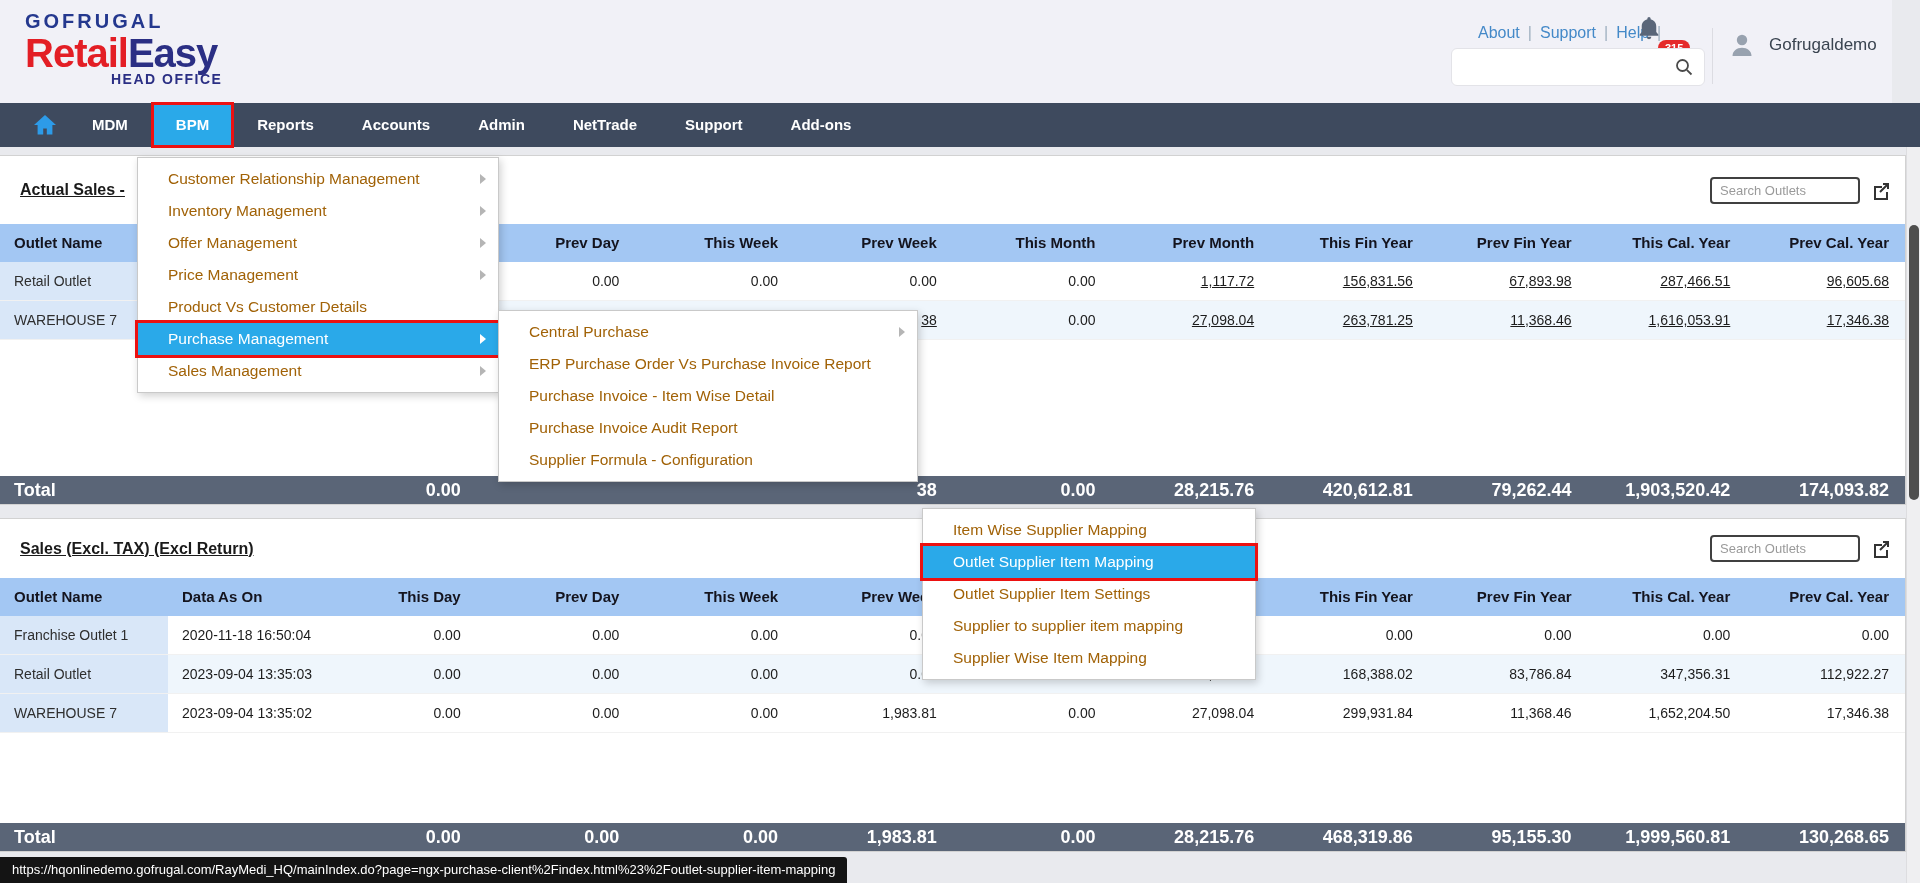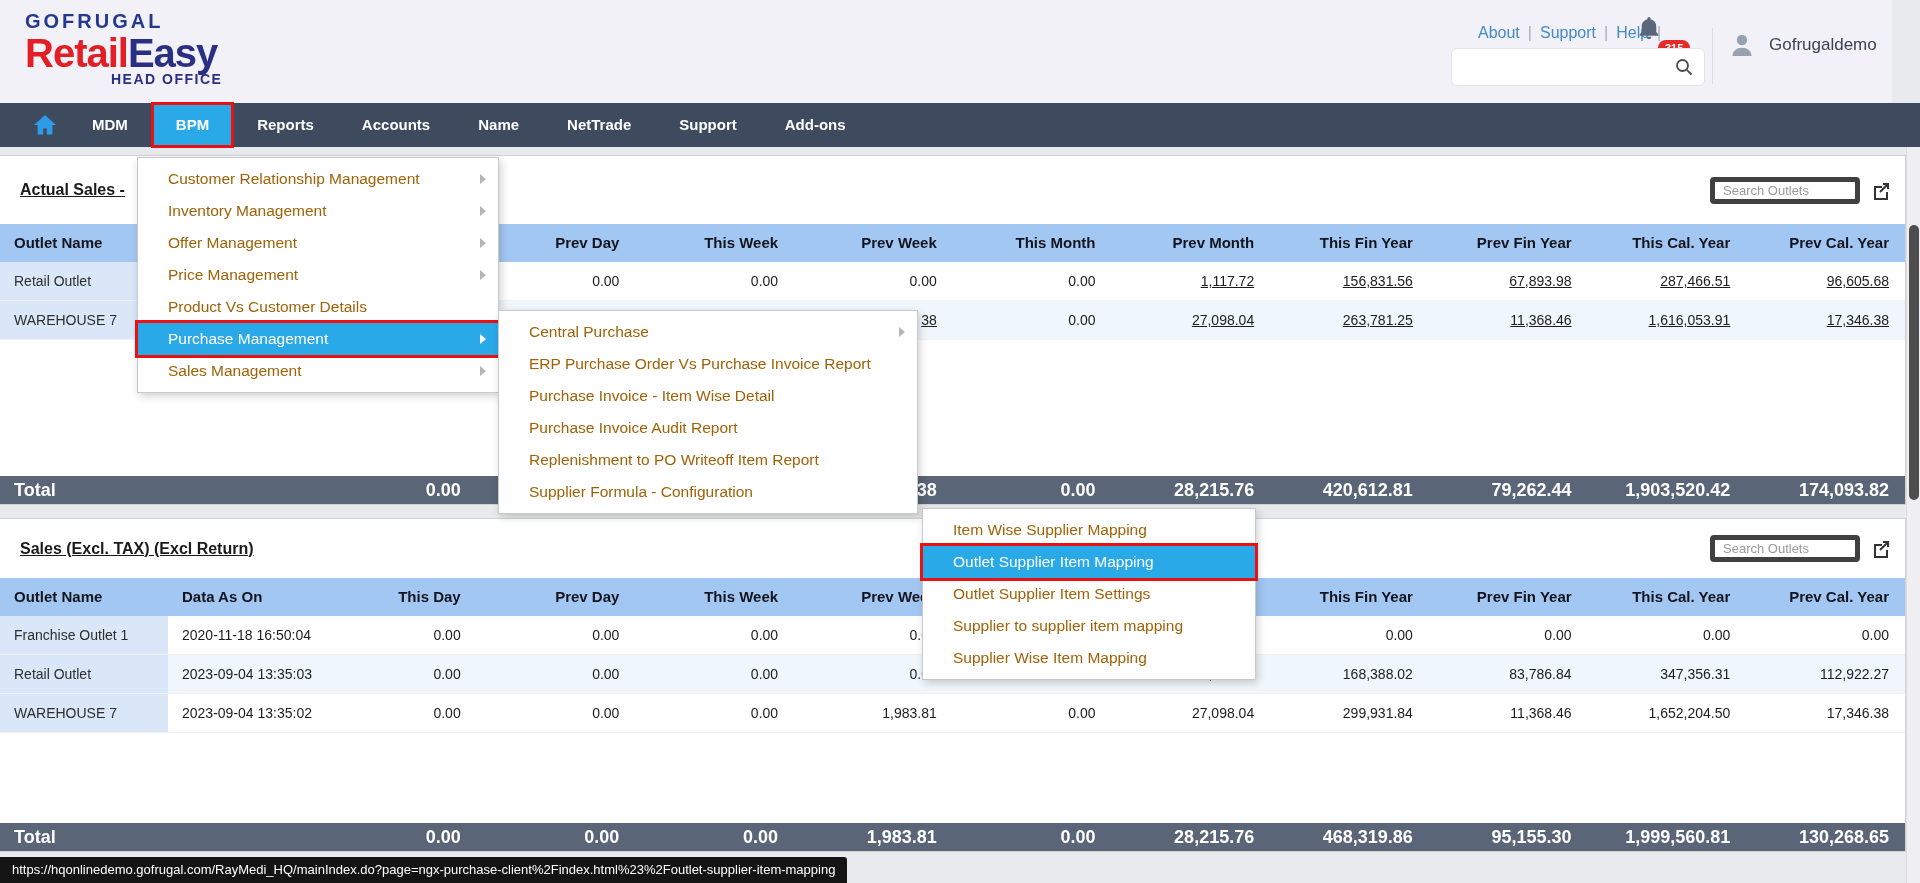--- a/index.html
+++ b/index.html
@@ -37,21 +37,21 @@
   
   .panel { position:absolute; left:0; width:1906px; background:#fff; border:1px solid #D2D2D2; border-left:none;
            display:flex; flex-direction:column; }
   #panel1 { top:155px; height:350px; }
   #panel2 { top:518px; height:334px; }
   .panel-head { display:flex; justify-content:space-between; align-items:center; padding:0 14px 0 20px; }
   #panel1 .panel-head { height:68px; }
   #panel2 .panel-head { height:59px; }
   .panel-title { font-size:16px; font-weight:bold; color:#1A1A1A; text-decoration:underline; white-space:nowrap; }
   .panel-tools { display:flex; align-items:center; gap:12px; }
-  .outlet-search { width:150px; height:27px; border:5px solid #404040; border-radius:4px; font-size:13px;
+  .outlet-search { width:150px; height:27px; border:2px solid #404040; border-radius:4px; font-size:13px;
                    padding:0 8px; outline:none; color:#444; }
   .outlet-search::placeholder { color:#9A9A9A; }
 
   .grid { display:grid; grid-template-columns:168px 150px repeat(10,1fr); }
   .thead { background:#A3C7F3; }
   .thead .c { font-weight:bold; color:#14141E; font-size:15px; }
   .c { text-align:right; padding-right:16px; line-height:38px; height:38px; font-size:14px; color:#1C1C1C;
        white-space:nowrap; overflow:hidden; }
   .c.lft { text-align:left; padding:0 6px 0 14px; }
   .trow { border-bottom:1px solid #F1F1F1; }
@@ -140,21 +140,21 @@
         <svg width="24" height="22" viewBox="0 0 24 22">
             <path d="M12 1 23 11 h-3.6 v9.5 h-5.6 v-6 h-3.6 v6 H4.6 V11 H1 Z" fill="#2D9BE8"></path>
           </svg>
       </span>
     </div>
     <div id="navbar-items" style="display:flex">
         <div class="nav-item">MDM</div>
         <div class="nav-item active">BPM</div>
         <div class="nav-item">Reports</div>
         <div class="nav-item">Accounts</div>
-        <div class="nav-item">Name</div>
+        <div class="nav-item">Admin</div>
         <div class="nav-item">NetTrade</div>
         <div class="nav-item">Support</div>
         <div class="nav-item">Add-ons</div>
       </div>
   </nav>
 
   <section class="panel" id="panel1">
     <div class="panel-head">
       <span class="panel-title">Actual Sales -</span>
       <span class="panel-tools">
@@ -357,23 +357,20 @@
       <div class="menu-item">
         <span>ERP Purchase Order Vs Purchase Invoice Report</span>
       </div>
       <div class="menu-item">
         <span>Purchase Invoice - Item Wise Detail</span>
       </div>
       <div class="menu-item">
         <span>Purchase Invoice Audit Report</span>
       </div>
       <div class="menu-item">
-        <span>Replenishment to PO Writeoff Item Report</span>
-      </div>
-      <div class="menu-item">
         <span>Supplier Formula - Configuration</span>
       </div>
     </div>
   <div class="menu" id="menu-level-3">
       <div class="menu-item">
         <span>Item Wise Supplier Mapping</span>
       </div>
       <div class="menu-item active">
         <span>Outlet Supplier Item Mapping</span>
       </div>

